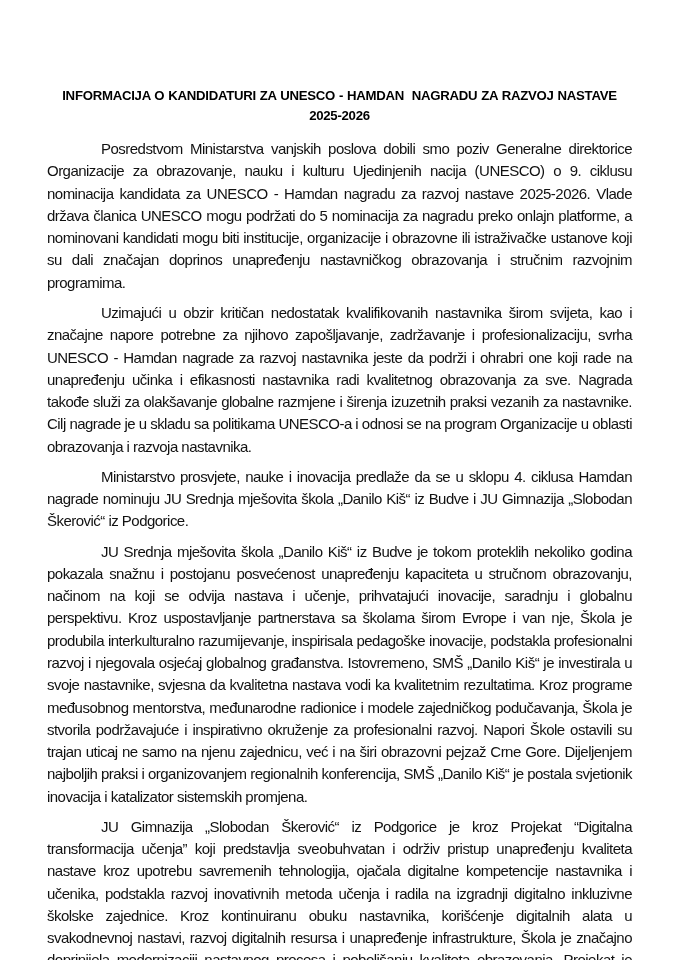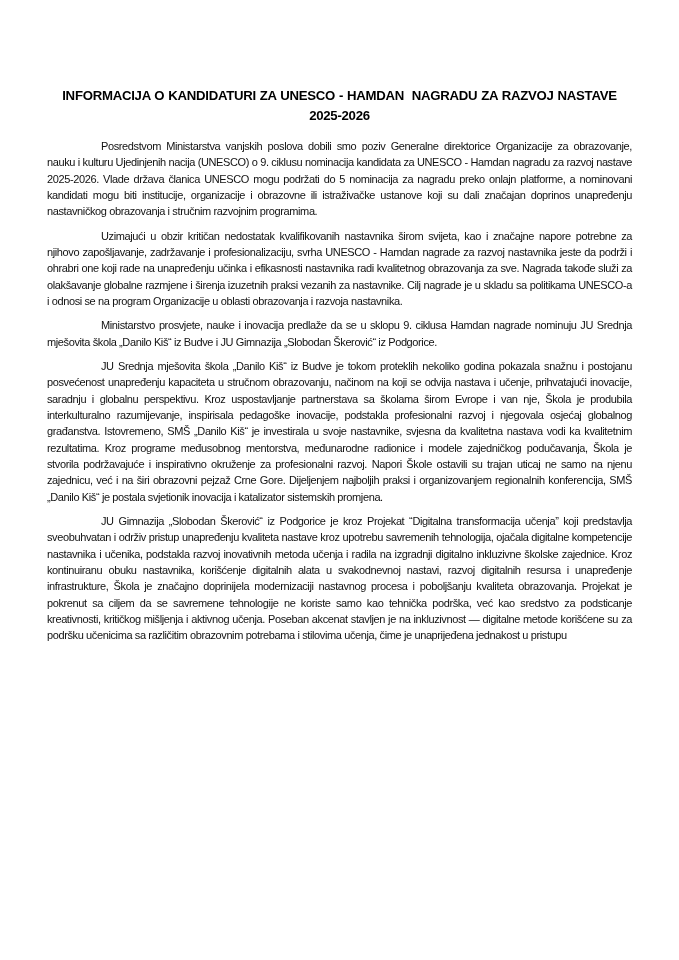--- a/index.html
+++ b/index.html
@@ -36,21 +36,21 @@
     text-align: center;
     line-height: 1.52;
     letter-spacing: -0.02em;
     color: #000000;
     margin: 0 0 12px 0;
     white-space: pre-wrap;
     word-spacing: 0.5px;
   }
 
   .para {
-    font-size: 11px;
+    font-size: 15px;
     line-height: 1.485;
     text-align: justify;
     text-justify: inter-word;
     color: #111111;
     margin: 0;
     text-indent: 54px;
     letter-spacing: -0.035em;
     hyphens: none;
   }
 
@@ -69,21 +69,21 @@
 <div class="page" style="background: rgb(255, 255, 255);">
 
   <div class="doc-body">
 
     <h1 class="doc-title">INFORMACIJA O KANDIDATURI ZA UNESCO - HAMDAN  NAGRADU ZA RAZVOJ NASTAVE 2025-2026</h1>
 
     <p class="para" style="color: rgb(17, 17, 17);">Posredstvom Ministarstva vanjskih poslova dobili smo poziv Generalne direktorice Organizacije za obrazovanje, nauku i kulturu Ujedinjenih nacija (UNESCO) o 9.  ciklusu nominacija kandidata za UNESCO - Hamdan nagradu za razvoj nastave 2025-2026. Vlade država članica UNESCO mogu podržati do 5 nominacija za nagradu preko onlajn platforme, a nominovani kandidati mogu biti institucije, organizacije i obrazovne ili istraživačke ustanove koji su dali značajan doprinos unapređenju nastavničkog obrazovanja i stručnim razvojnim programima.</p>
 
     <p class="para" style="color: rgb(17, 17, 17);">Uzimajući u obzir kritičan nedostatak kvalifikovanih nastavnika širom svijeta, kao i značajne napore potrebne za njihovo zapošljavanje, zadržavanje i profesionalizaciju, svrha UNESCO - Hamdan nagrade za razvoj nastavnika jeste da podrži i ohrabri one koji rade na unapređenju učinka i efikasnosti nastavnika radi kvalitetnog obrazovanja za sve. Nagrada takođe služi za olakšavanje globalne razmjene i širenja izuzetnih praksi vezanih za nastavnike. Cilj nagrade je u skladu sa politikama UNESCO-a i odnosi se na program Organizacije u oblasti obrazovanja i razvoja nastavnika.</p>
 
-    <p class="para" style="color: rgb(17, 17, 17);">Ministarstvo prosvjete, nauke i inovacija predlaže da se u sklopu 9. ciklusa Hamdan nagrade nominuju JU Srednja mješovita škola „Danilo Kiš“ iz Budve i JU Gimnazija „Slobodan Škerović“ iz Podgorice.</p>
+    <p class="para" style="color: rgb(17, 17, 17);">Ministarstvo prosvjete, nauke i inovacija predlaže da se u sklopu 4. ciklusa Hamdan nagrade nominuju JU Srednja mješovita škola „Danilo Kiš“ iz Budve i JU Gimnazija „Slobodan Škerović“ iz Podgorice.</p>
 
     <p class="para" style="color: rgb(17, 17, 17);">JU Srednja mješovita škola „Danilo Kiš“ iz Budve je tokom proteklih nekoliko godina pokazala snažnu i postojanu posvećenost unapređenju kapaciteta u stručnom obrazovanju, načinom na koji se odvija nastava i učenje, prihvatajući inovacije, saradnju i globalnu perspektivu. Kroz uspostavljanje partnerstava sa školama širom Evrope i van nje, Škola je produbila interkulturalno razumijevanje, inspirisala pedagoške inovacije, podstakla profesionalni razvoj i njegovala osjećaj globalnog građanstva. Istovremeno, SMŠ „Danilo Kiš“ je investirala u svoje nastavnike, svjesna da kvalitetna nastava vodi ka kvalitetnim rezultatima. Kroz programe međusobnog mentorstva, međunarodne radionice i modele zajedničkog podučavanja, Škola je stvorila podržavajuće i inspirativno okruženje za profesionalni razvoj. Napori Škole ostavili su trajan uticaj ne samo na njenu zajednicu, već i na širi obrazovni pejzaž Crne Gore. Dijeljenjem najboljih praksi i organizovanjem regionalnih konferencija, SMŠ „Danilo Kiš“ je postala svjetionik inovacija i katalizator sistemskih promjena.</p>
 
     <p class="para" style="color: rgb(17, 17, 17);">JU Gimnazija „Slobodan Škerović“ iz Podgorice je kroz Projekat “Digitalna transformacija učenja” koji predstavlja sveobuhvatan i održiv pristup unapređenju kvaliteta nastave kroz upotrebu savremenih tehnologija, ojačala digitalne kompetencije nastavnika i učenika, podstakla razvoj inovativnih metoda učenja i radila na izgradnji digitalno inkluzivne školske zajednice. Kroz kontinuiranu obuku nastavnika, korišćenje digitalnih alata u svakodnevnoj nastavi, razvoj digitalnih resursa i unapređenje infrastrukture, Škola je značajno doprinijela modernizaciji nastavnog procesa i poboljšanju kvaliteta obrazovanja. Projekat je pokrenut sa ciljem da se savremene tehnologije ne koriste samo kao tehnička podrška, već kao sredstvo za podsticanje kreativnosti, kritičkog mišljenja i aktivnog učenja. Poseban akcenat stavljen je na inkluzivnost — digitalne metode korišćene su za podršku učenicima sa različitim obrazovnim potrebama i stilovima učenja, čime je unaprijeđena jednakost u pristupu</p>
 
   </div>
 
 </div>
 
 </body></html>

